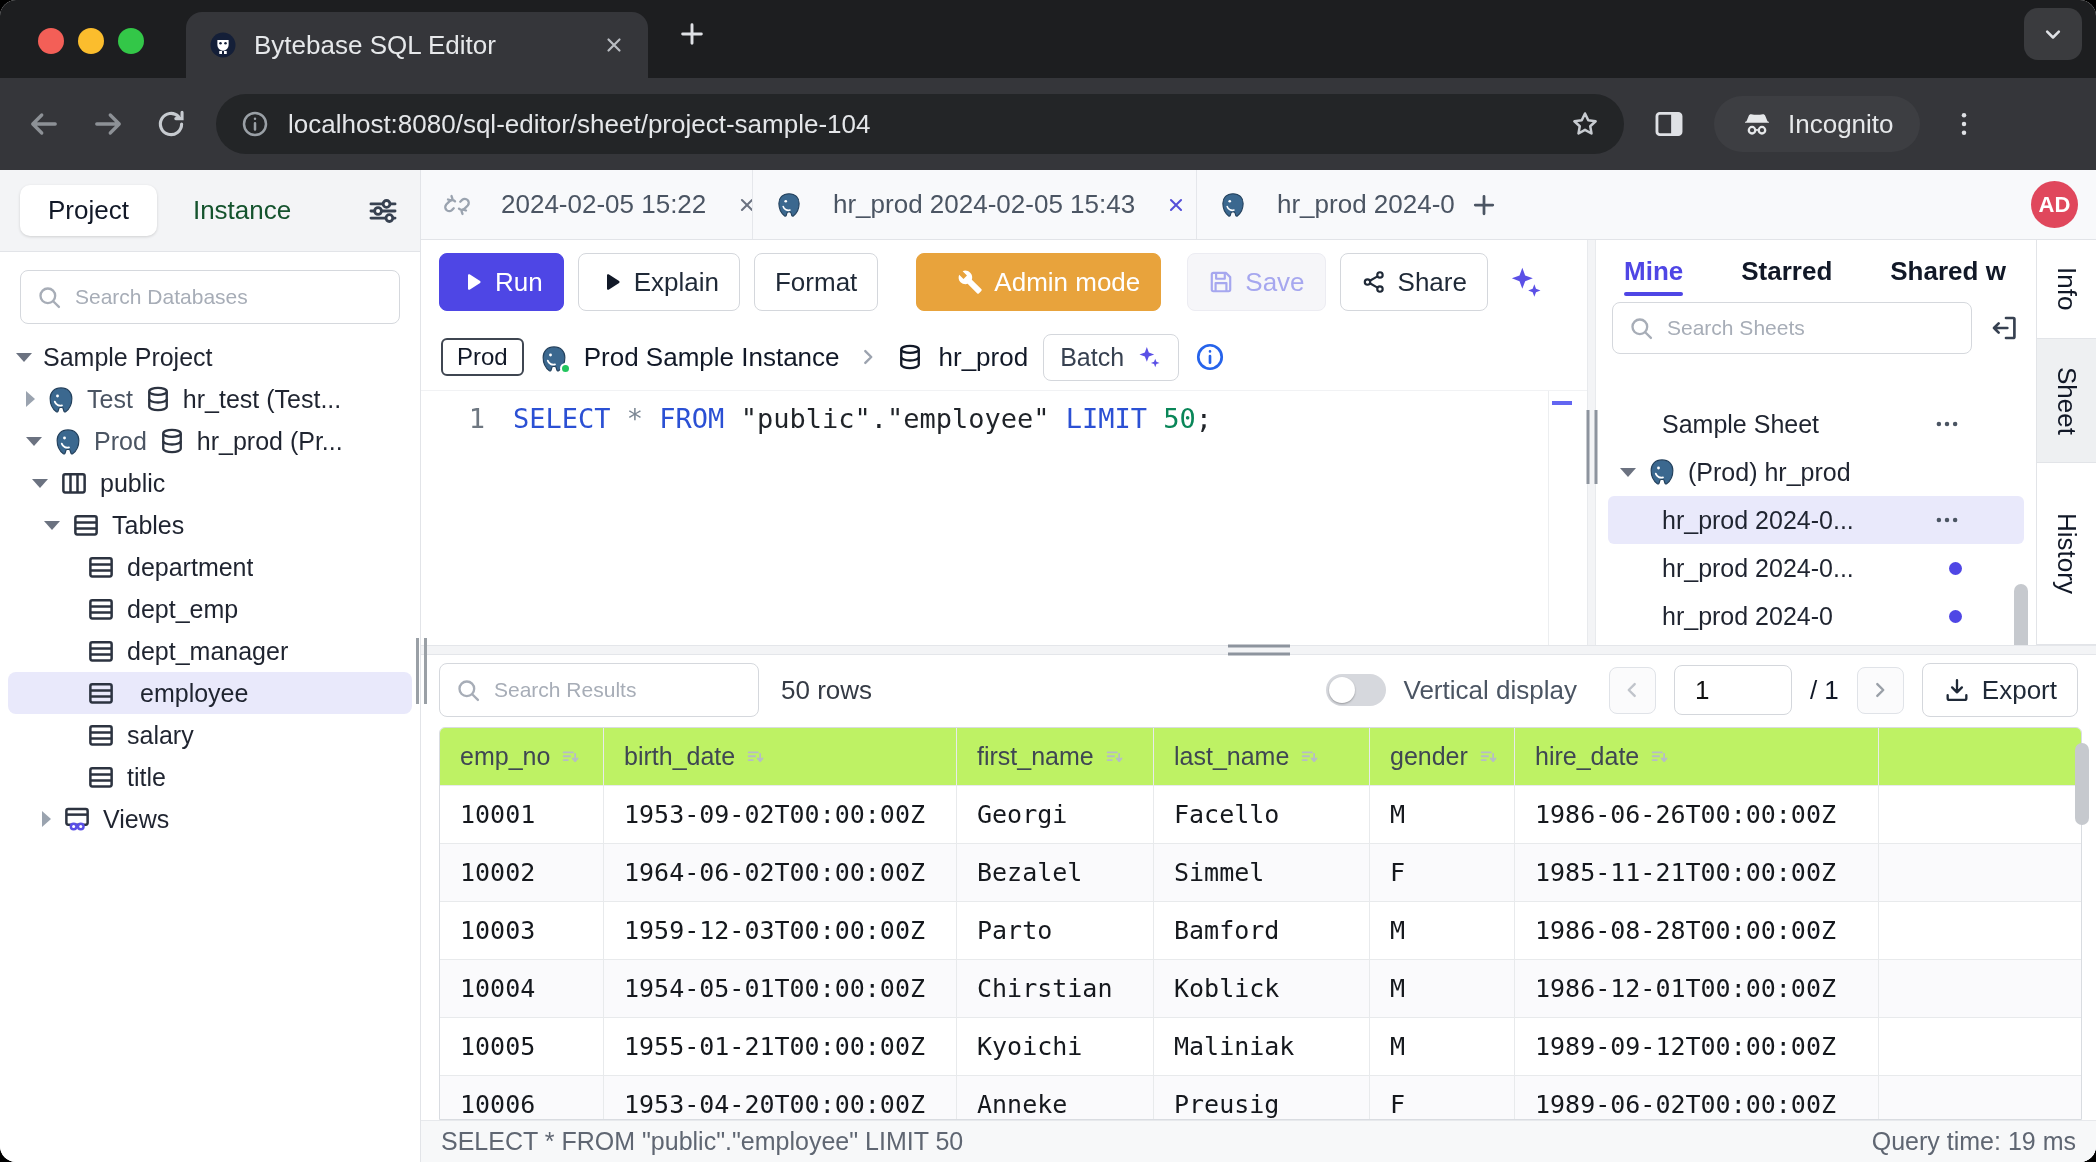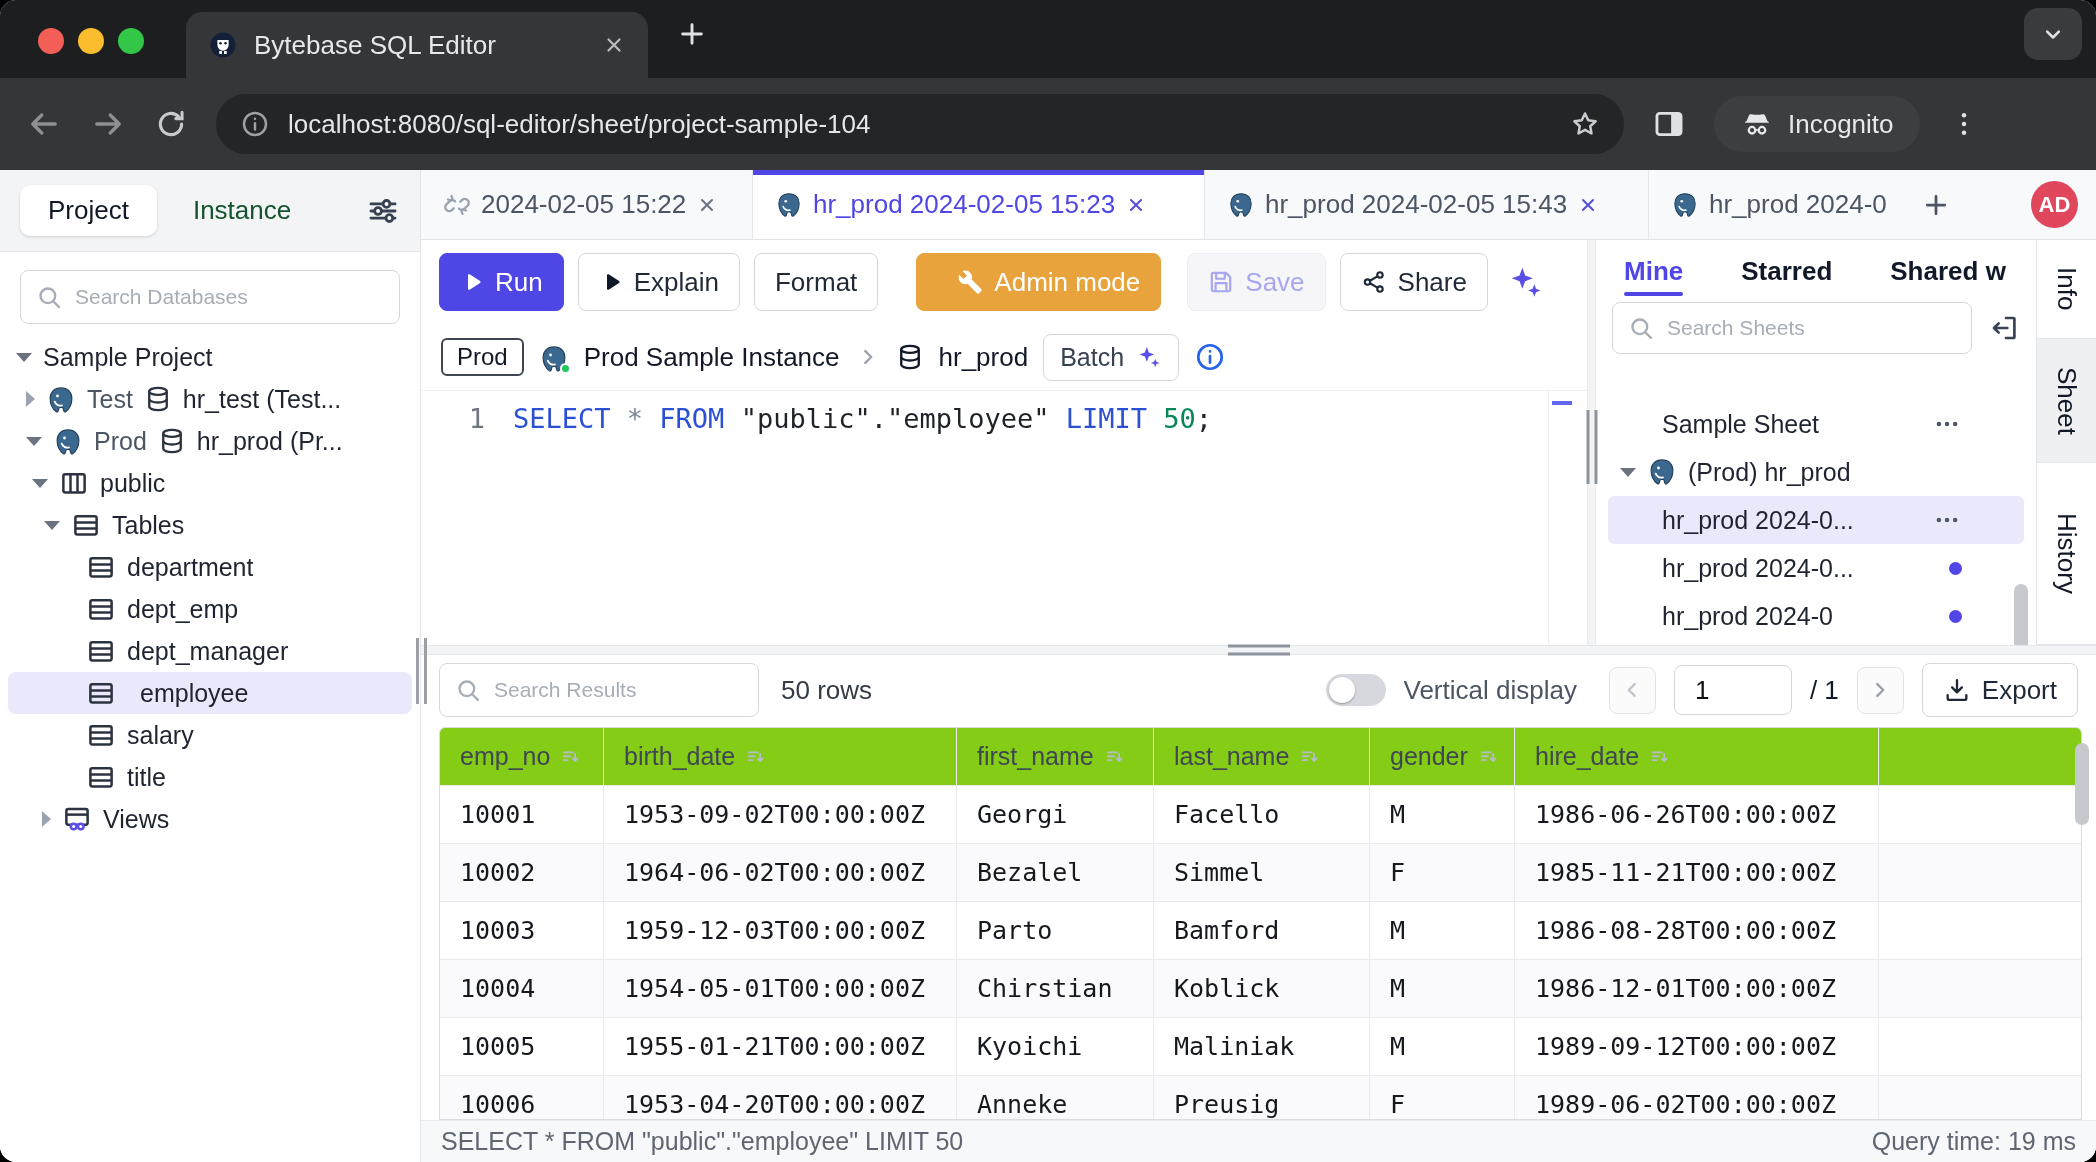--- a/index.html
+++ b/index.html
@@ -53,21 +53,21 @@
   .tico { color:#2c3340; }
   .trow.sel { background:#e9e9fb; border-radius:8px; margin:0 8px;gap:24px; }
   .side-grip { position:absolute; right:-7px; top:468px; display:flex; gap:5px; z-index:4; }
   .side-grip i { width:3px; height:66px; background:#9aa0a6; }
 
   
   .main { flex:1; display:flex; flex-direction:column; min-width:0; }
 
   
   .wtabs { height:70px; background:#f8f9fb; border-bottom:1px solid #e2e4e8; display:flex; align-items:stretch; }
-  .wtab { display:flex; align-items:center; gap:10px; padding:2px 22px; border-right:1px solid #e5e7eb;
+  .wtab { display:flex; align-items:center; gap:30px; padding:2px 22px; border-right:1px solid #e5e7eb;
           font-size:26px; color:#4b5563; position:relative; white-space:nowrap; overflow:hidden; }
   .wtab.t1 { width:332px; } .wtab.t2 { width:452px; } .wtab.t3 { width:444px; } .wtab.t4 { width:258px; border-right:none; }
   .wtab.active { background:#fff; color:#4f46e5; }
   .wtab.active::before { content:''; position:absolute; top:0; left:0; right:0; height:5px; background:#4f46e5; }
   .wtab .x { color:#6b7280; } .wtab.active .x, .wtab .x.ind { color:#554fd8; }
   .wplus { width:58px; display:flex; align-items:center; justify-content:center; color:#4b5563; }
   .avatar { margin-left:auto; margin-right:18px; align-self:center; width:47px; height:47px; border-radius:50%;
             background:#e0475c; color:#fff; font-size:22px; font-weight:bold; display:flex; align-items:center; justify-content:center; }
 
   .mid { flex:1; display:flex; flex-direction:column; min-height:0; }
@@ -138,21 +138,21 @@
   .toggle::after { content:''; position:absolute; left:3px; top:3px; width:26px; height:26px; border-radius:50%; background:#fff; box-shadow:0 1px 2px rgba(0,0,0,.3); }
   .tglbl { font-size:26px; color:#4b5563; margin-right:14px; }
   .pgbtn { width:47px; height:47px; border:1px solid #e0e3e8; border-radius:8px; background:#fbfbfc; display:flex; align-items:center; justify-content:center; color:#c0c4cb; }
   .pgbtn.next { color:#9aa0a8; }
   .pginput { width:118px; height:50px; border:1px solid #d4d7dc; border-radius:8px; font-size:26px; padding-left:20px; outline:none; color:#111; font-family:inherit; }
   .pgtotal { font-size:26px; color:#111827; }
   .export { height:54px; }
   .tablewrap { flex:1; margin:2px 14px 0 18px; overflow:hidden; border:1px solid #d9dce1; border-radius:6px 6px 0 0; }
   .tr { display:flex; height:58px; border-bottom:1px solid #e8eaec; background:#fff; }
   .tr.alt { background:#fafafc; }
-  .tr.head { background:#84cc16; }
+  .tr.head { background:#bef264; }
   .td { display:flex; align-items:center; padding-left:20px; border-right:1px solid #e8eaec;
         font-family:"DejaVu Sans Mono", monospace; font-size:25px; color:#15181d; overflow:hidden; white-space:nowrap; flex:none; }
   .tr.head .td { font-family:"Liberation Sans", sans-serif; color:#3f4752; gap:10px; }
   .c0 { width:164px; } .c1 { width:353px; } .c2 { width:197px; } .c3 { width:216px; } .c4 { width:145px; } .c5 { width:364px; }
   .cf { flex:1; border-right:none; }
   .sortic { color:#b6bcc6; }
   .tscroll { position:absolute; right:7px; top:88px; width:14px; height:82px; background:#c6c9ce; border-radius:7px; }
 
   
   .statusbar { height:42px; background:#f7f8f9; border-top:1px solid #e7e9ec; display:flex; align-items:center;
@@ -468,29 +468,20 @@
       <div class="wtabs">
         <div class="wtab t1">
           <svg class="ic" width="28" height="28" style="color:#9aa3af">
               <use href="#s-unlink"></use>
             </svg>
           <span>2024-02-05 15:22</span>
           <svg class="ic x" width="22" height="22">
               <use href="#s-x"></use>
             </svg>
         </div>
-        <div class="wtab t2 active">
-          <svg class="ic" width="28" height="28">
-              <use href="#s-pg"></use>
-            </svg>
-          <span>hr_prod 2024-02-05 15:23</span>
-          <svg class="ic x" width="22" height="22">
-              <use href="#s-x"></use>
-            </svg>
-        </div>
         <div class="wtab t3">
           <svg class="ic" width="28" height="28">
               <use href="#s-pg"></use>
             </svg>
           <span>hr_prod 2024-02-05 15:43</span>
           <svg class="ic x ind" width="22" height="22">
               <use href="#s-x"></use>
             </svg>
         </div>
         <div class="wtab t4">

